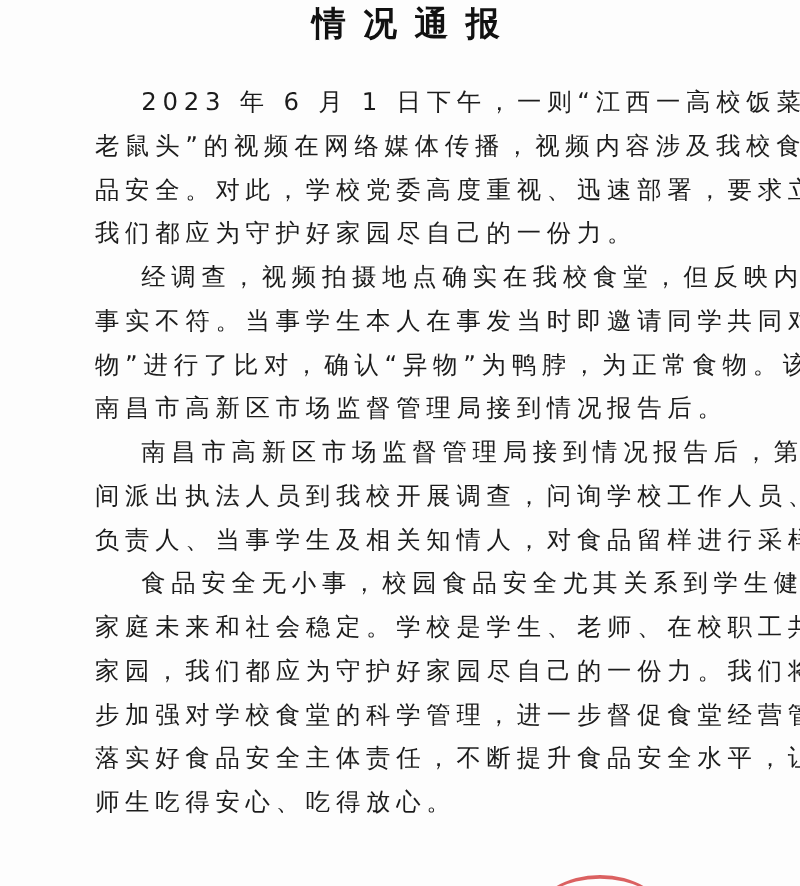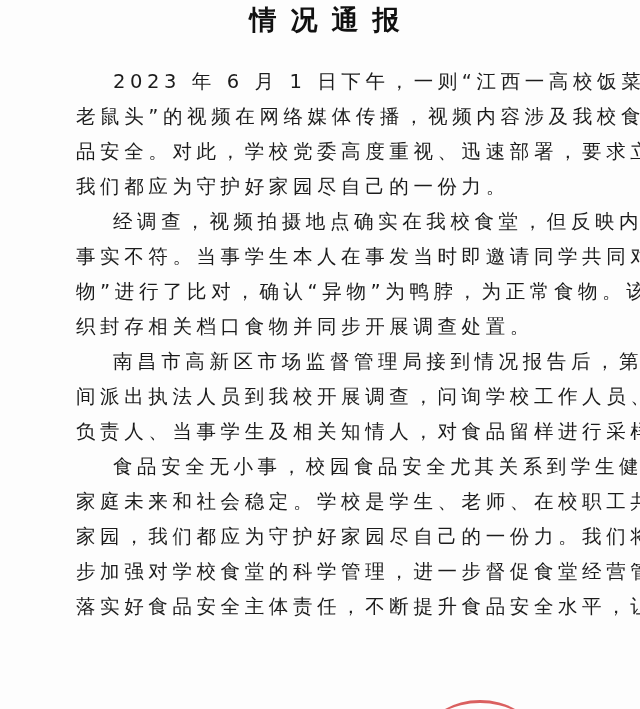--- a/index.html
+++ b/index.html
@@ -74,30 +74,31 @@
     <div>
       <div class="line indent">2023 年 6 月 1 日下午，一则“江西一高校饭菜中疑吃出</div>
       <div class="line">老鼠头”的视频在网络媒体传播，视频内容涉及我校食堂食</div>
       <div class="line">品安全。对此，学校党委高度重视、迅速部署，要求立即组</div>
       <div class="line">我们都应为守护好家园尽自己的一份力。</div>
     </div>
     <div>
       <div class="line indent">经调查，视频拍摄地点确实在我校食堂，但反映内容与</div>
       <div class="line">事实不符。当事学生本人在事发当时即邀请同学共同对“异</div>
       <div class="line">物”进行了比对，确认“异物”为鸭脖，为正常食物。该学</div>
-      <div class="line">织封存相关档口食物并同步开展调查处置。</div>
+      <div class="line">南昌市高新区市场监督管理局接到情况报告后。</div>
     </div>
     <div>
       <div class="line indent">南昌市高新区市场监督管理局接到情况报告后，第一时</div>
       <div class="line">间派出执法人员到我校开展调查，问询学校工作人员、食堂</div>
       <div class="line">负责人、当事学生及相关知情人，对食品留样进行采样检测。</div>
     </div>
     <div>
       <div class="line indent">食品安全无小事，校园食品安全尤其关系到学生健康、</div>
       <div class="line">家庭未来和社会稳定。学校是学生、老师、在校职工共同的</div>
       <div class="line">家园，我们都应为守护好家园尽自己的一份力。我们将进一</div>
       <div class="line">步加强对学校食堂的科学管理，进一步督促食堂经营管理方</div>
       <div class="line">落实好食品安全主体责任，不断提升食品安全水平，让广大</div>
+      <div class="line">师生吃得安心、吃得放心。</div>
     </div>
   </div>
 
   <div class="stamp"></div>
 </div>
 
 </body></html>

